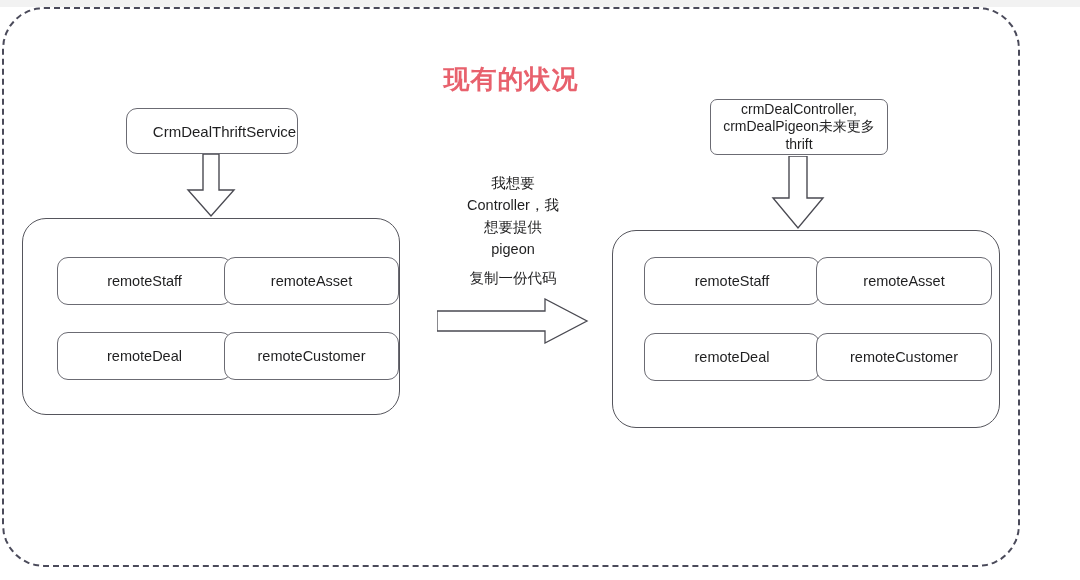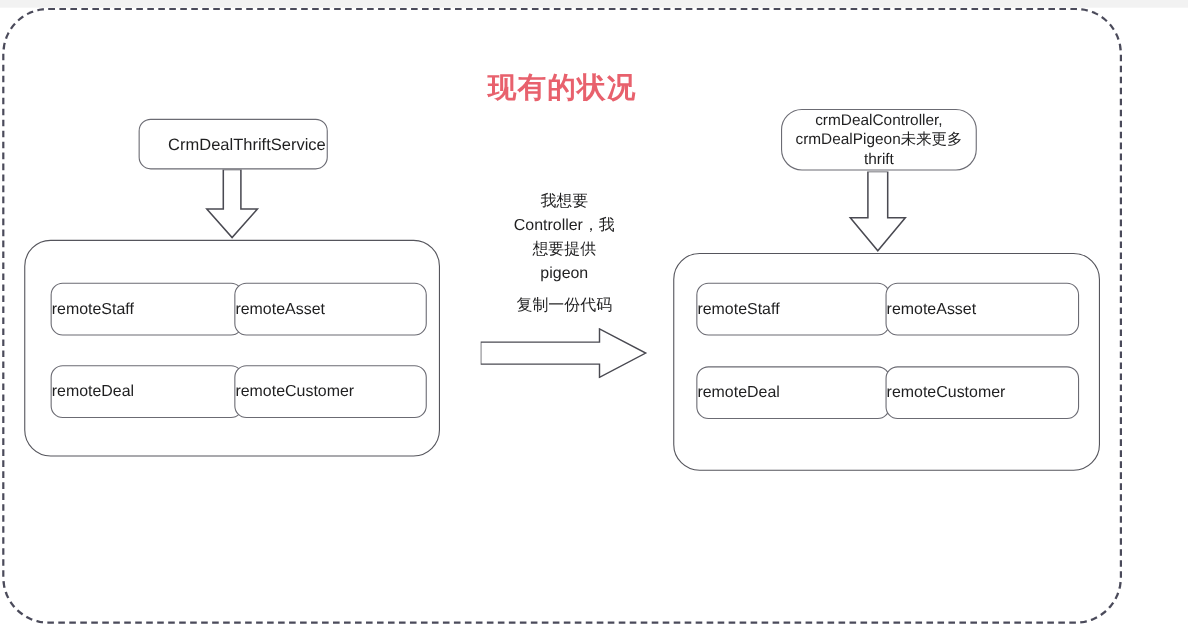--- a/index.html
+++ b/index.html
@@ -76,21 +76,21 @@
     font-size: 15px;
   }
   .node.top-right-svc {
     left: 710px;
     top: 99px;
     width: 178px;
     height: 56px;
     font-size: 14px;
     line-height: 17.5px;
     padding: 0 6px;
-    border-radius: 19px;
+    border-radius: 7px;
   }
   .top-right-svc .multiline {
     display: block;
     white-space: pre-line;
   }
   
   .group {
     position: absolute;
     box-sizing: border-box;
     border: 1.4px solid #55555c;
@@ -113,21 +113,23 @@
   .remote-box {
     position: absolute;
     box-sizing: border-box;
     border: 1.3px solid #6b6b73;
     border-radius: 11px;
     background: #ffffff;
     color: #1f1f20;
     font-size: 14.5px;
     display: flex;
     align-items: center;
-    text-align: center;
+    justify-content: center;
+    text-align: center;
+    margin-left: 11px;
   }
   .left-group .remote-box { width: 175px; height: 48px; }
   .left-group .col-a { left: 23px; }
   .left-group .col-b { left: 190px; }
   .left-group .row-1 { top: 38px; }
   .left-group .row-2 { top: 113px; }
 
   .right-group .remote-box { width: 176px; height: 48px; }
   .right-group .col-a { left: 20px; }
   .right-group .col-b { left: 192px; }

